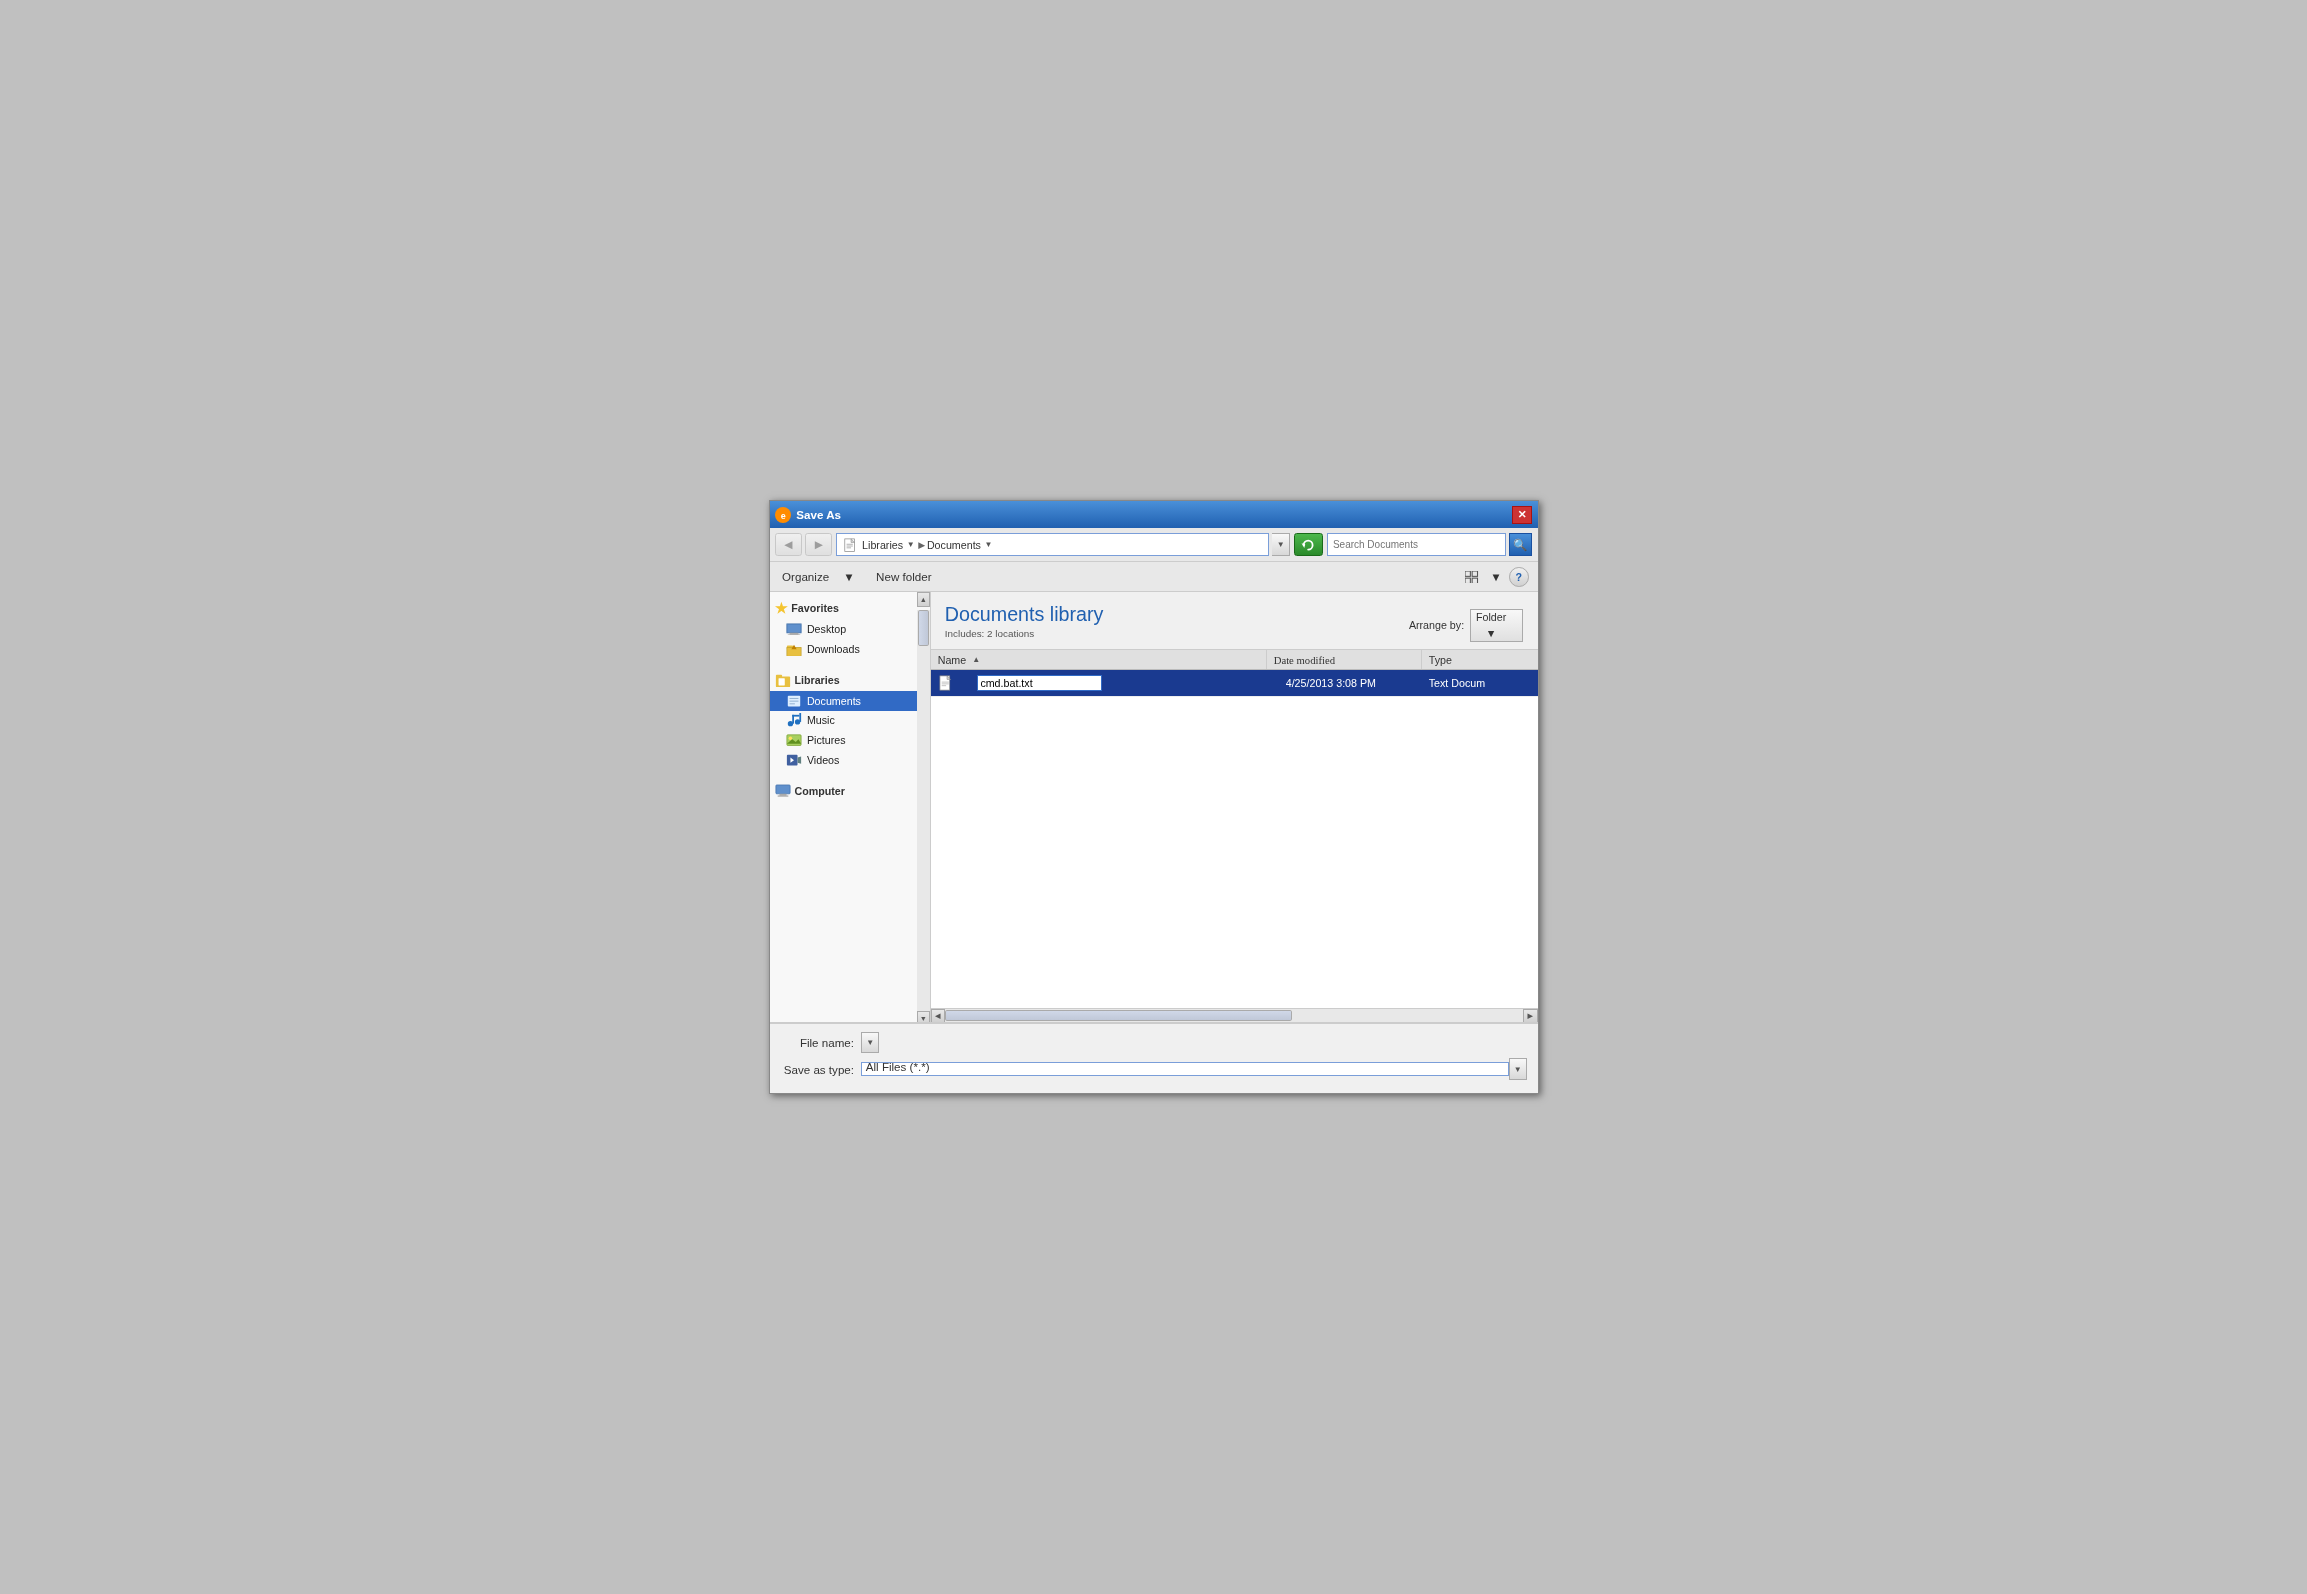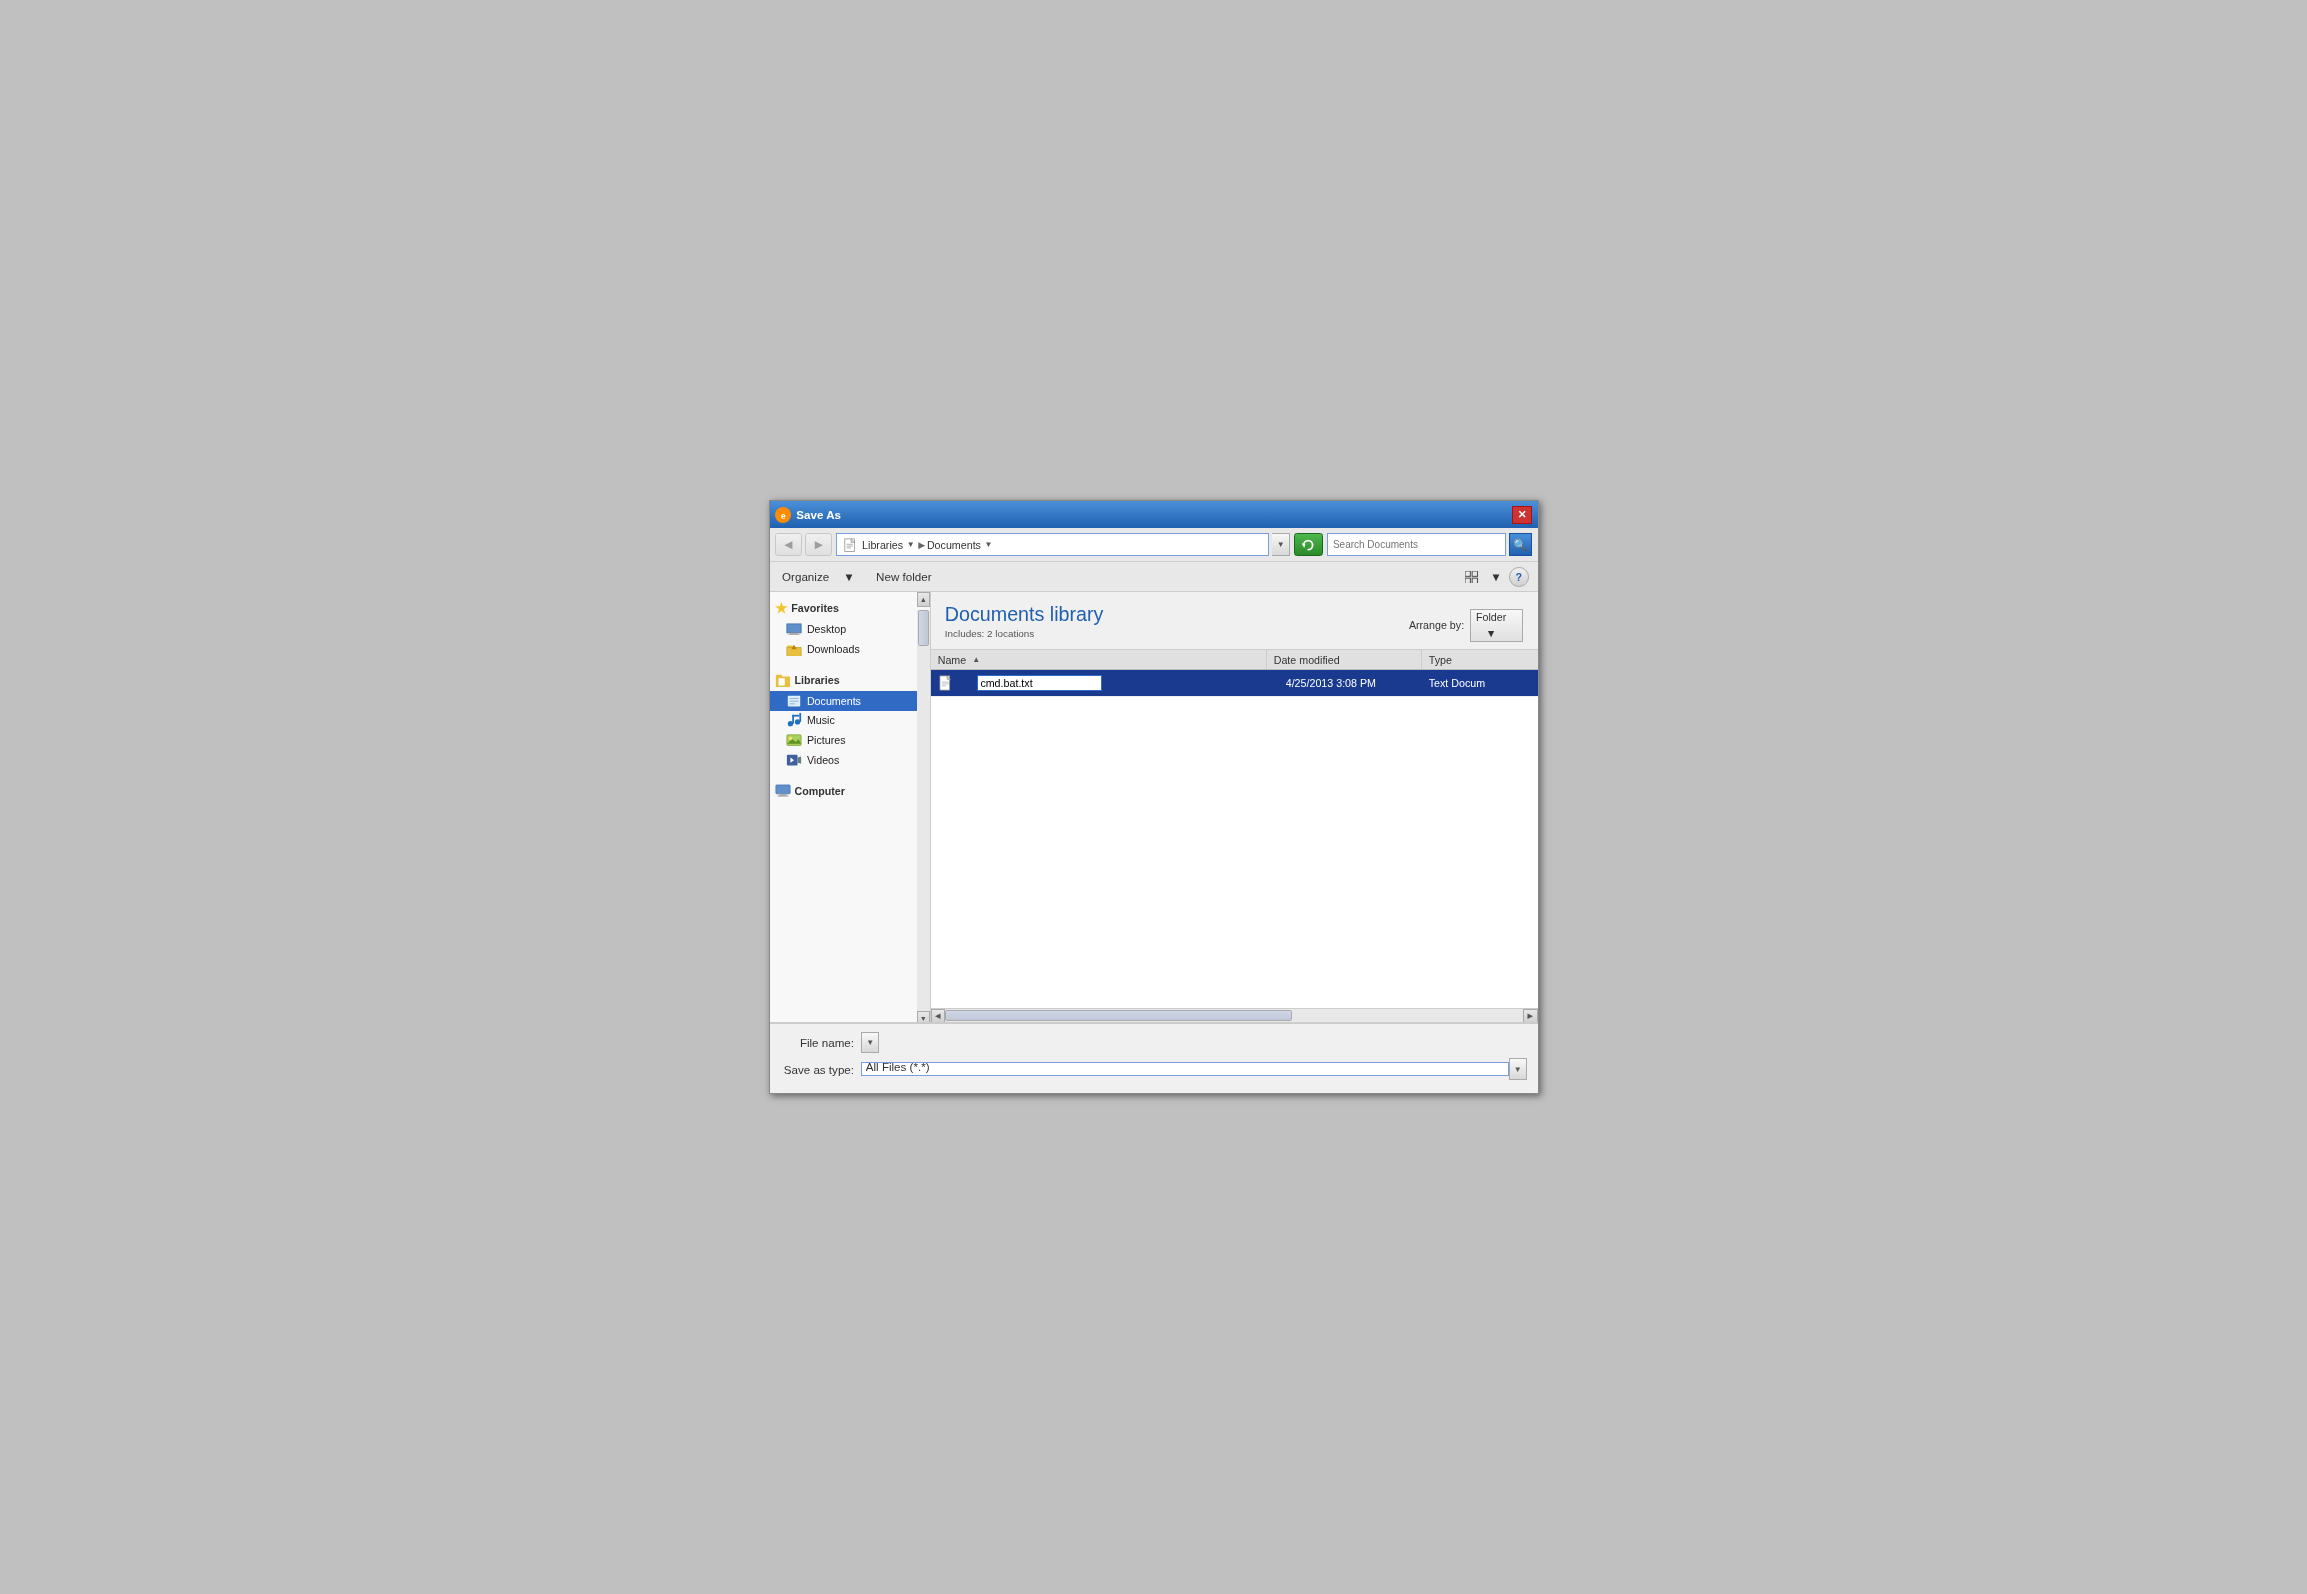--- a/index.html
+++ b/index.html
@@ -366,20 +366,21 @@
       cursor: pointer;
       display: flex;
       align-items: center;
       gap: 6px;
     }
     .col-date {
       padding: 3.6px 7.2px;
       width: 155px;
       border-right: 0.9px solid #ccc;
       cursor: pointer;
+      font-family: Liberation Serif, serif;
     }
     .col-type {
       padding: 3.6px 7.2px;
       width: 116px;
       cursor: pointer;
     }
     .file-list {
       flex: 1;
       overflow-y: auto;
       background: white;

